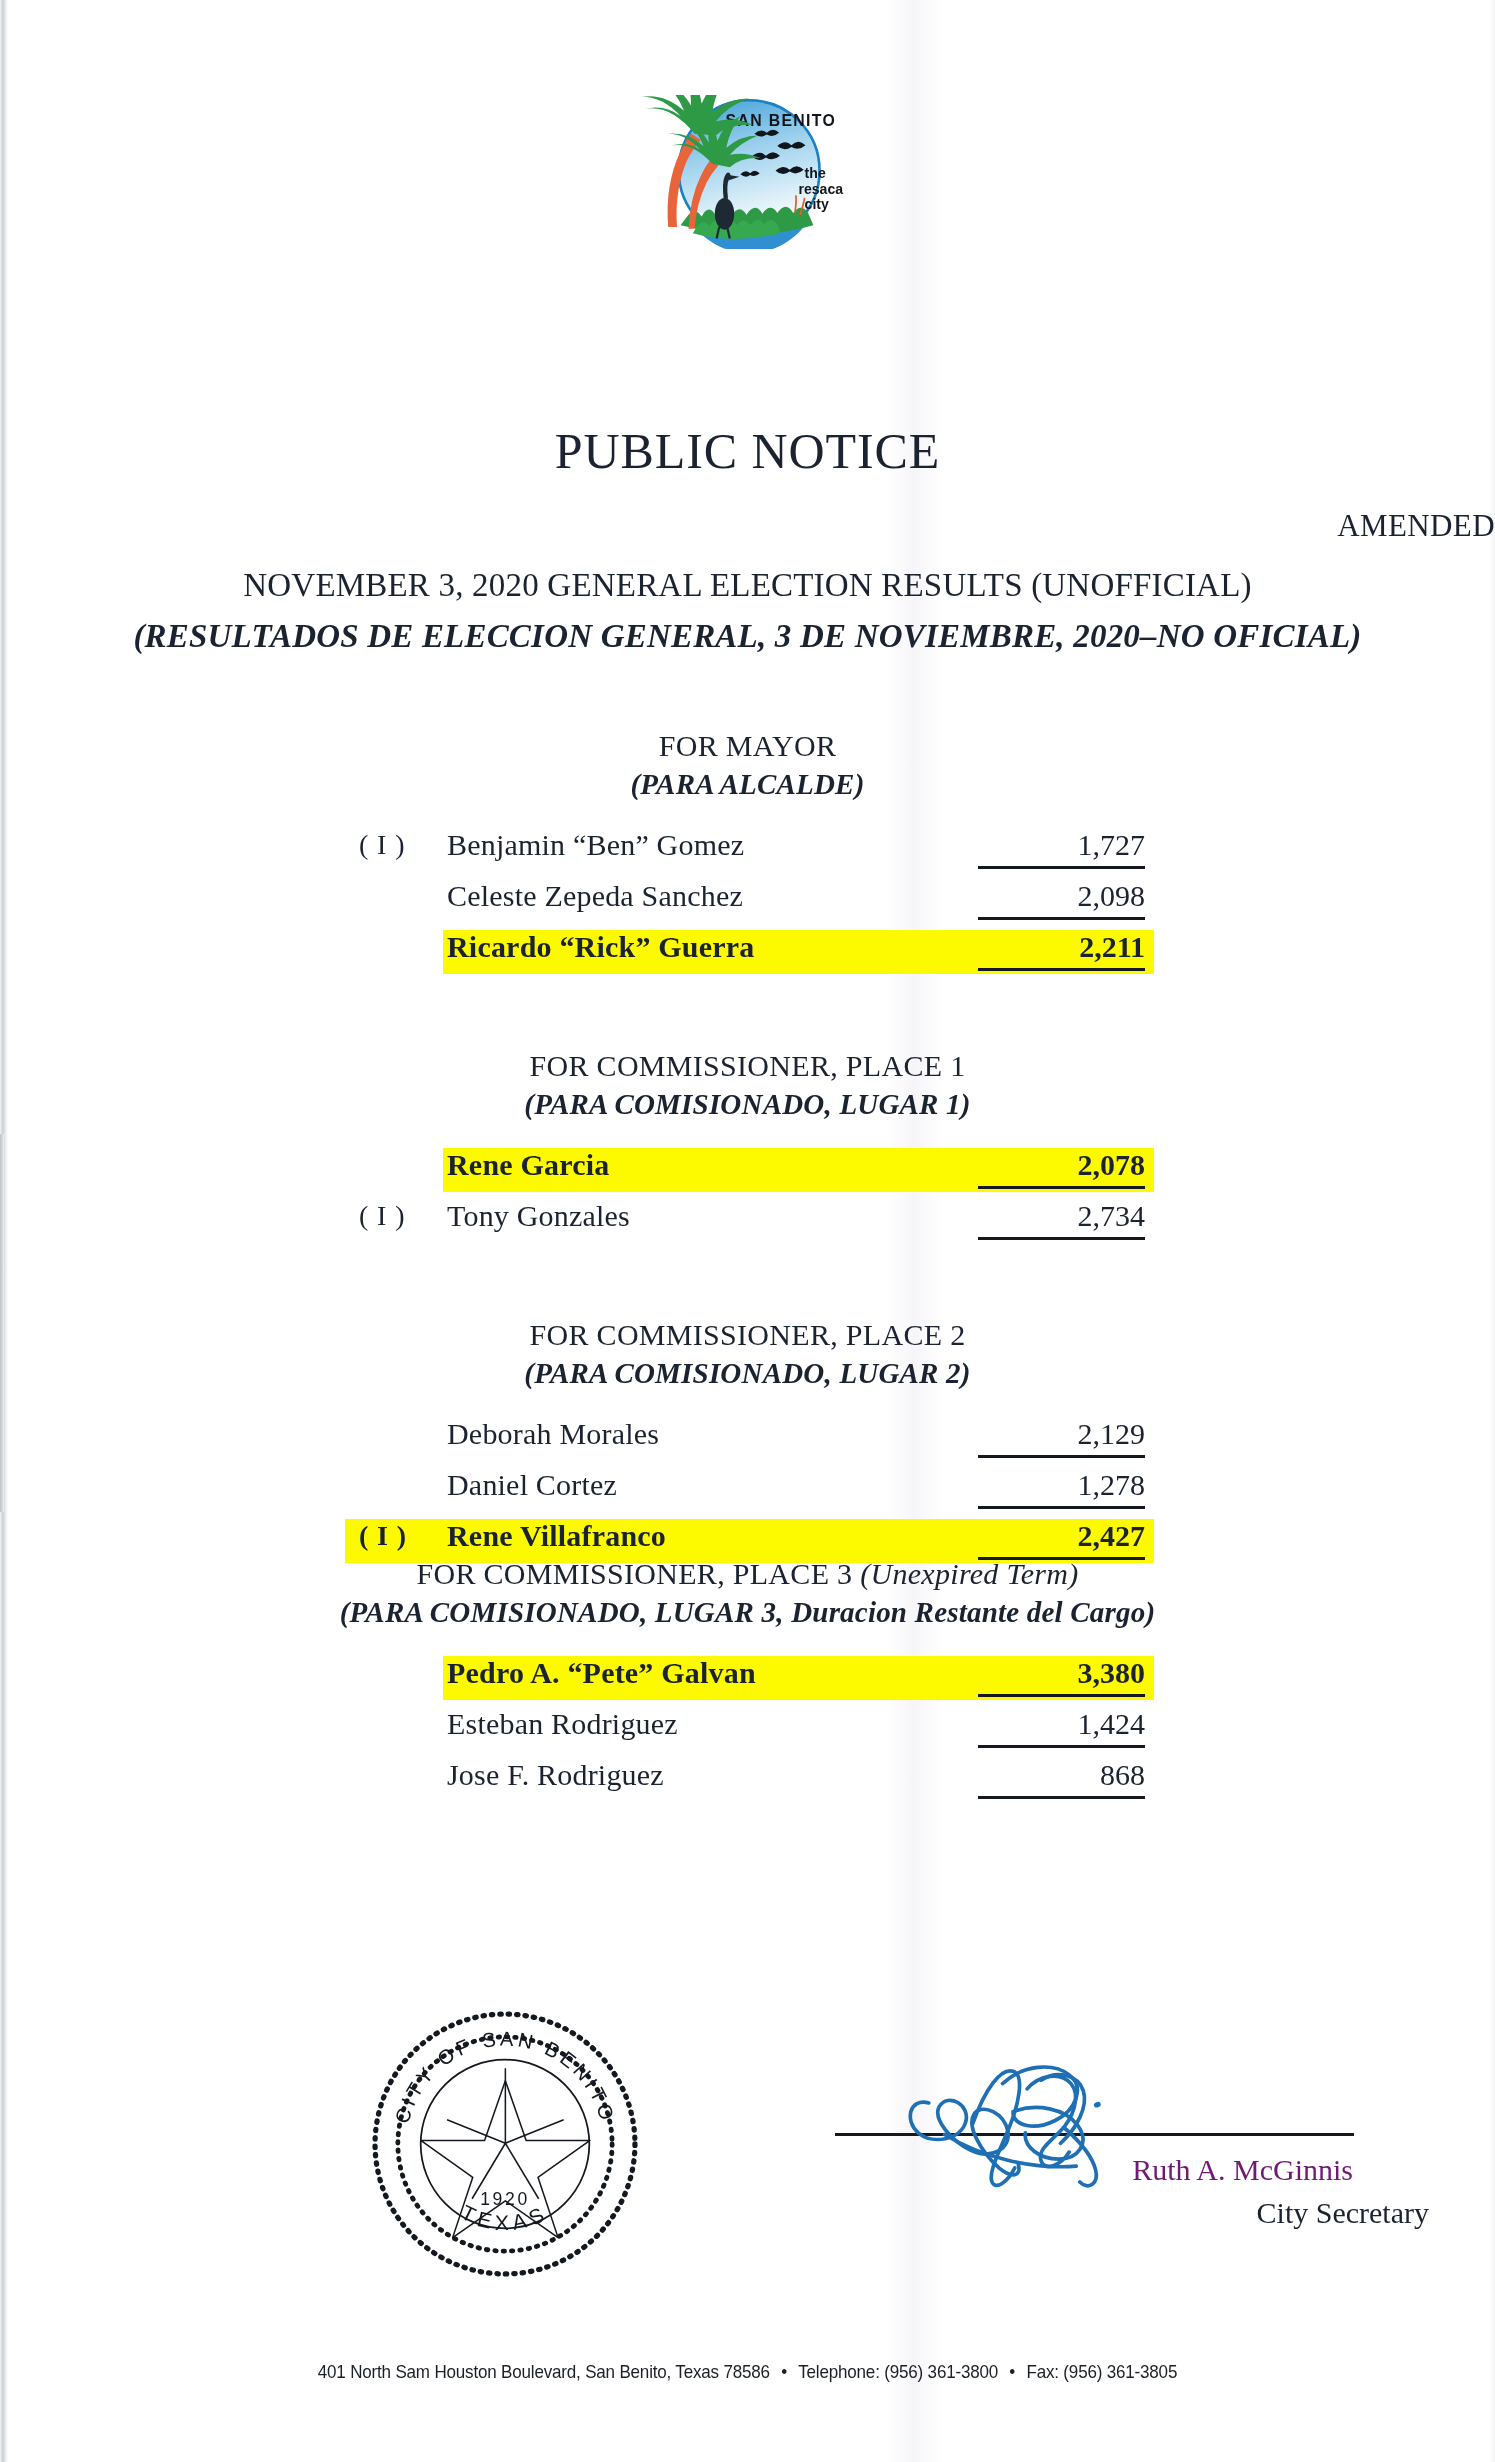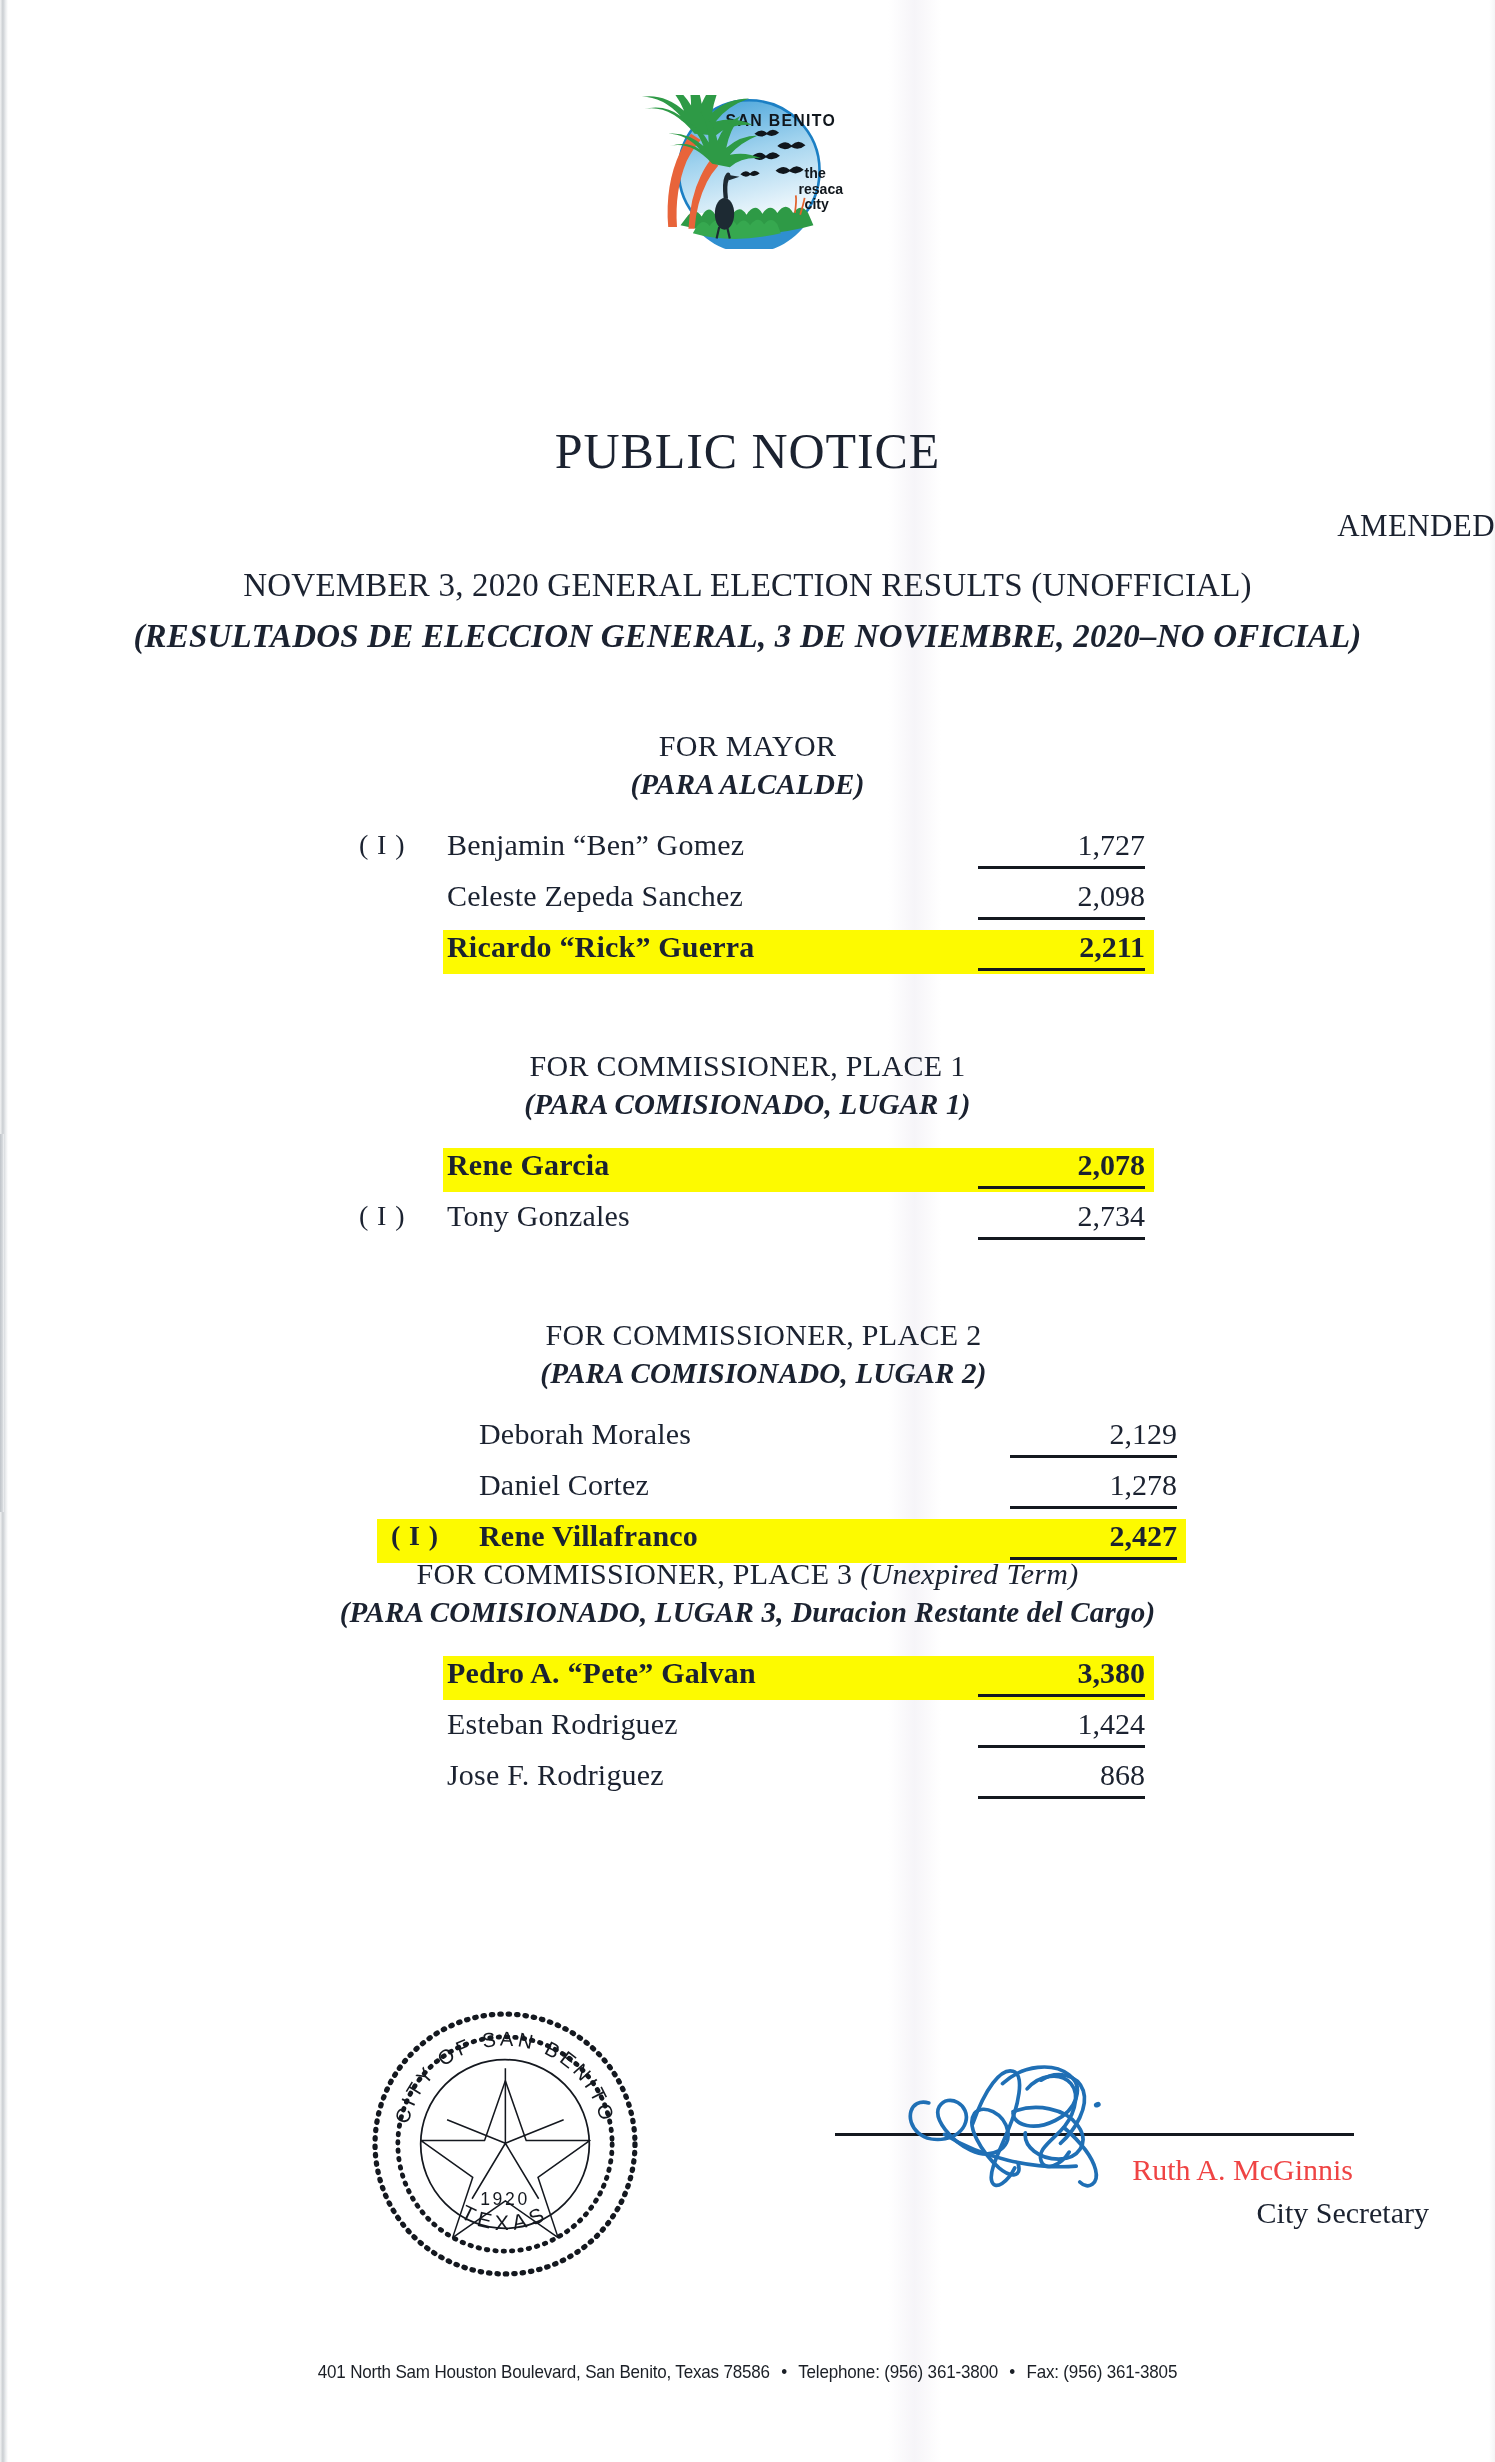--- a/index.html
+++ b/index.html
@@ -218,21 +218,21 @@
     height: 158px;
     pointer-events: none;
   }
   .sig-name {
     position: absolute;
     left: 0; right: 0;
     top: 2153px;
     text-align: right;
     padding-right: 142px;
     font-size: 30px;
-    color: #ef4444;
+    color: #701a75;
   }
   .sig-role {
     position: absolute;
     left: 0; right: 0;
     top: 2196px;
     text-align: right;
     padding-right: 66px;
     font-size: 30px;
     color: #1b2230;
   }
@@ -368,21 +368,21 @@
       <div class="row">
         <div class="inc">( I )</div>
         <div class="cand">Tony Gonzales</div>
         <div class="votes">2,734</div>
         <div class="rule"></div>
       </div>
 
     </div>
   </div>
 
-  <div class="race" style="top:1317px;padding-left:32px;">
+  <div class="race" style="top:1317px;">
     <div class="race-title">FOR COMMISSIONER, PLACE 2</div>
     <div class="race-subtitle">(PARA COMISIONADO, LUGAR 2)</div>
     <div class="rows">
 
       <div class="row">
         <div class="inc"></div>
         <div class="cand">Deborah Morales</div>
         <div class="votes">2,129</div>
         <div class="rule"></div>
       </div>

